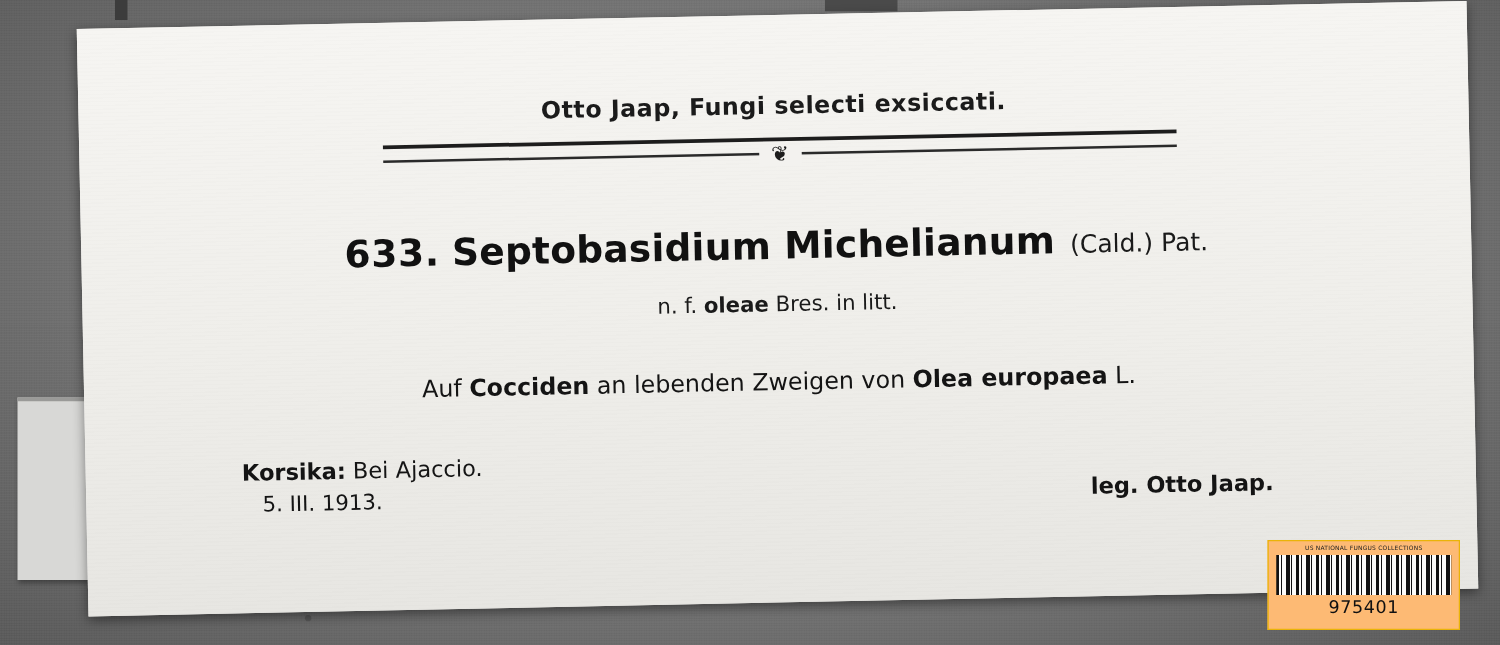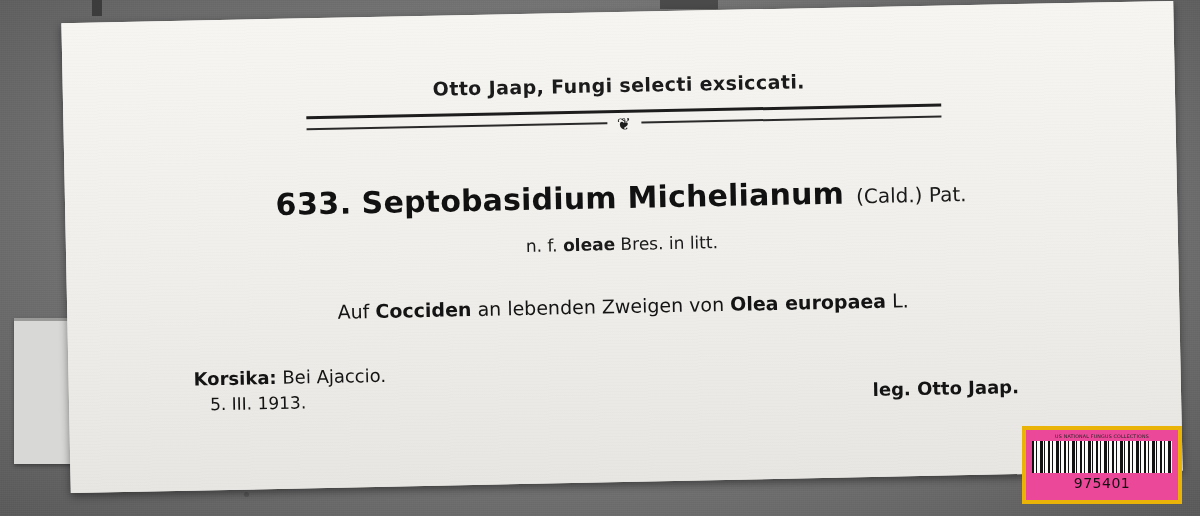--- a/index.html
+++ b/index.html
@@ -208,26 +208,26 @@
     font-family: "DejaVu Sans", sans-serif;
     font-weight: bold;
     font-size: 18px;
     color: #141414;
     white-space: nowrap;
   }
 
   
   .barcode-box {
     position: absolute;
-    right: 18px;
+    right: 32px;
     bottom: 12px;
     width: 152px;
     height: 70px;
-    background: #ec4899;
-    border: 4px solid #eab308;
+    background: #fdba74;
+    border: 1px solid #eab308;
   }
   .barcode-caption {
     font-family: "DejaVu Sans", sans-serif;
     font-size: 5px;
     letter-spacing: .2px;
     color: #222;
     text-align: center;
     padding-top: 3px;
     white-space: nowrap;
     transform: scale(.95);

